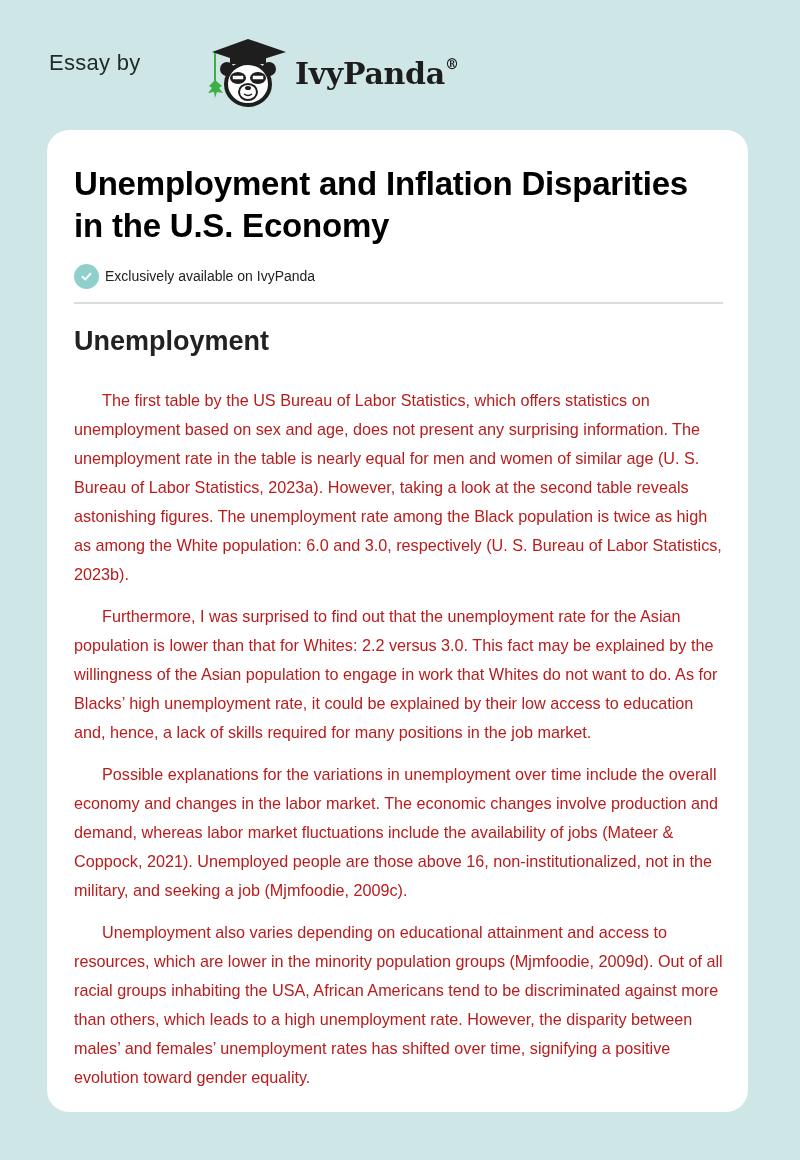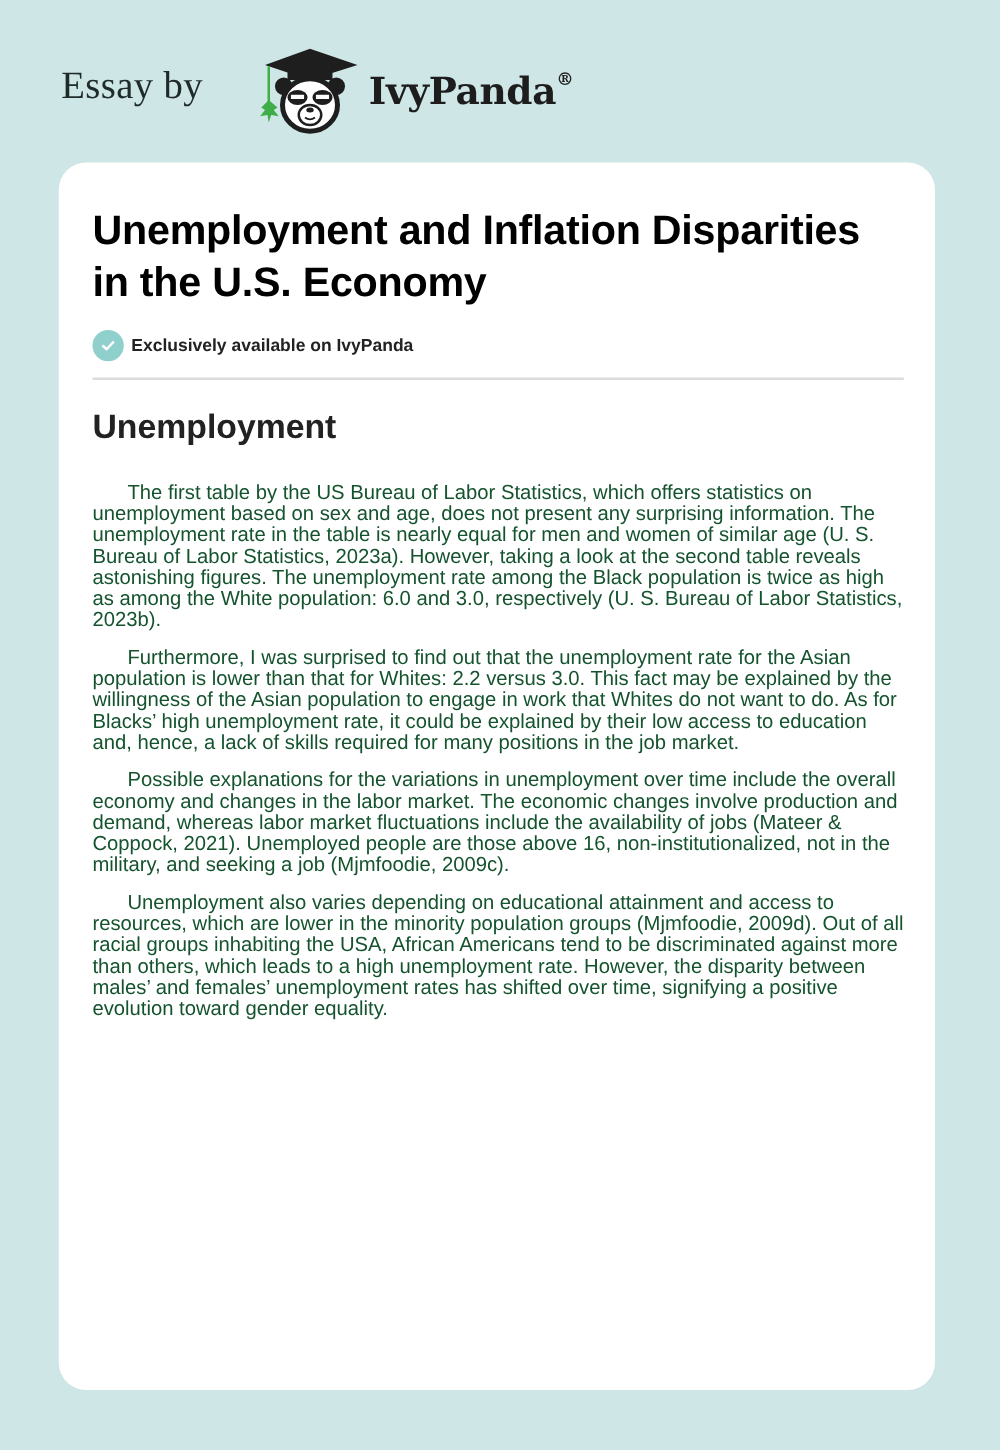--- a/index.html
+++ b/index.html
@@ -8,22 +8,22 @@
     background: #cfe6e6;
     font-family: "Liberation Sans", sans-serif;
     position: relative;
     overflow: hidden;
   }
   .header {
     position: absolute; left: 0; top: 0; width: 800px; height: 130px;
   }
   .essay-by {
     position: absolute; left: 49px; top: 50px;
-    font-family: Liberation Serif, serif;
-    font-size: 31px; color: #1f2a2a; letter-spacing: 0.3px;
+    font-family: Liberation Sans, sans-serif;
+    font-size: 22px; color: #1f2a2a; letter-spacing: 0.3px;
   }
   .logo-mark {
     position: absolute; left: 202px; top: 36px; width: 92px; height: 72px;
   }
   .brand {
     position: absolute; left: 295px; top: 56px;
     font-family: "DejaVu Serif", serif; font-weight: bold;
     font-size: 30px; color: #1d1d1d; letter-spacing: -0.3px; text-align: right;
   }
   .brand sup { font-size: 14px; font-weight: bold; position: relative; top: -4px; }
@@ -39,36 +39,36 @@
   }
   .badge {
     position: absolute; left: 27px; top: 133px; height: 26px;
     display: flex; align-items: center;
   }
   .badge-icon {
     width: 25px; height: 25px; border-radius: 50%;
     background: #8fd0cc; display: flex; align-items: center; justify-content: center;
   }
   .badge-label {
-    margin-left: 6px; font-size: 14px; font-weight: bold; color: #222222;
+    margin-left: 6px; font-size: 14px; font-weight: normal; color: #222222;
   }
   .divider {
     position: absolute; left: 27px; top: 172px; width: 649px; height: 2px;
     background: #dcdcdc;
   }
   .section-title {
     position: absolute; left: 27px; top: 196px; margin: 0;
     font-size: 27px; font-weight: bold; color: #222222;
   }
   .body-text {
     position: absolute; left: 27px; top: 256px; width: 652px;
   }
   .body-text p {
     margin: 0 0 13px 0;
-    font-size: 16.2px; line-height: 17px; color: #14532d;
+    font-size: 16.2px; line-height: 29px; color: #b91c1c;
     text-indent: 28px;
   }
 </style>
 </head>
 <body>
 
 <div class="header">
   <span class="essay-by">Essay by</span>
   <a class="logo-link">
     <span class="logo-mark">

